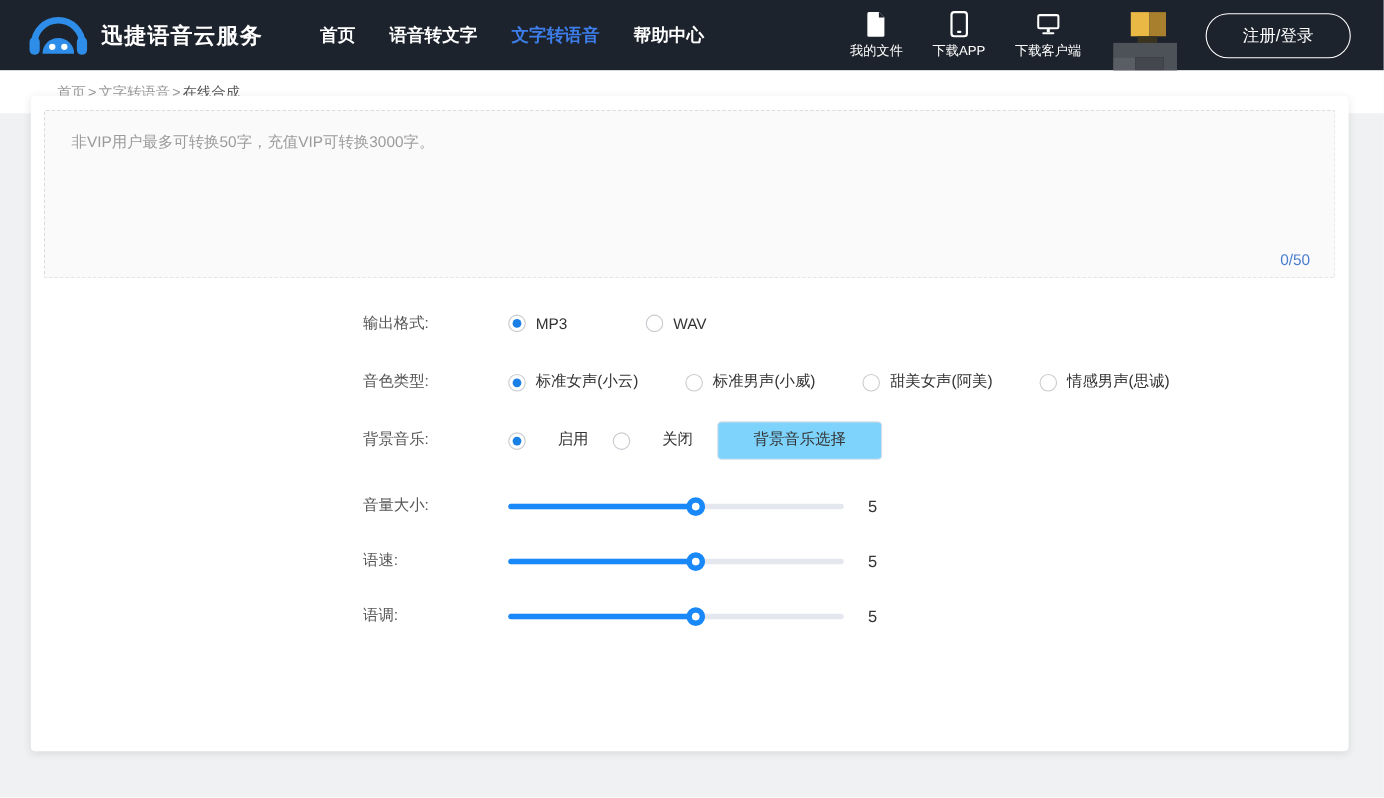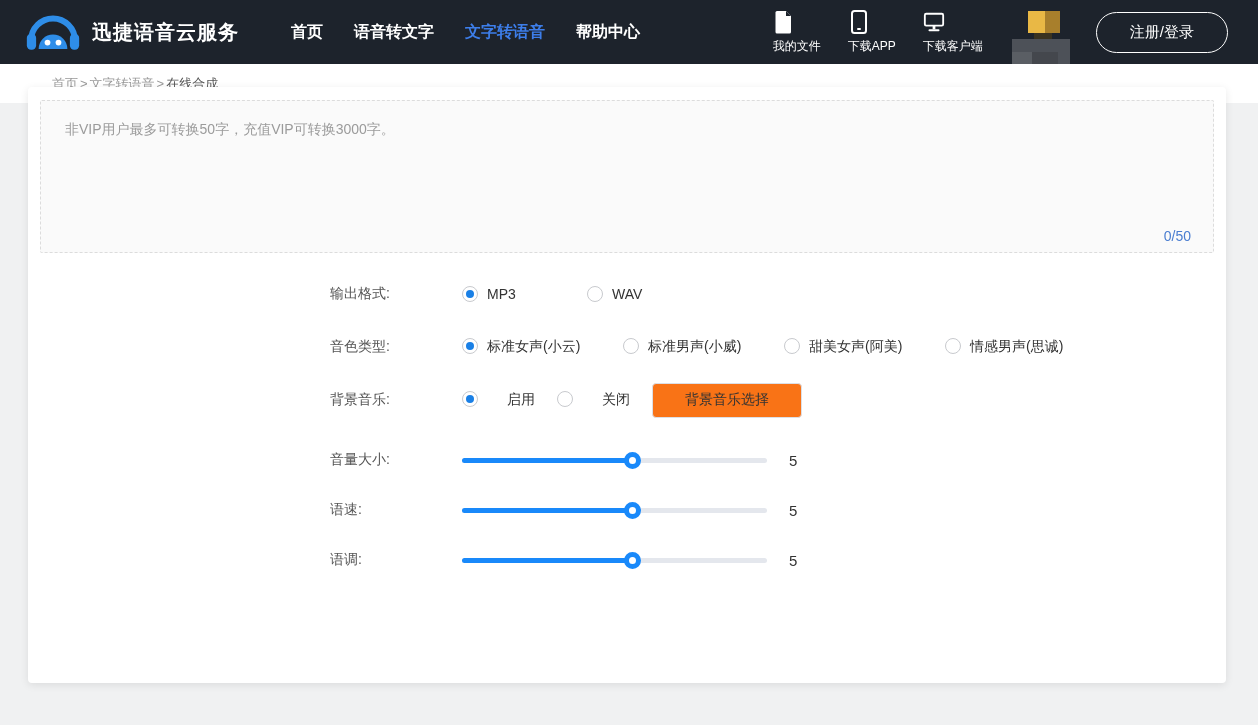--- a/index.html
+++ b/index.html
@@ -23,21 +23,21 @@
 
   .main-nav { display:flex; align-items:center; margin-left:52px; }
   .nav-item {
     color:#ffffff; font-size:16px; font-weight:bold;
     margin-right:31px; cursor:pointer; white-space:nowrap;
   }
   .nav-item.active { color:#3d7eea; }
 
   .header-right { margin-left:auto; display:flex; align-items:center; }
   .action-item {
-    display:flex; flex-direction:column; align-items:flex-start;
+    display:flex; flex-direction:column; align-items:center;
     margin-right:27px; cursor:pointer;
   }
   .action-item svg { width:22px; height:24px; display:block; }
   .action-label { color:#ffffff; font-size:12px; margin-top:4px; white-space:nowrap; }
 
   
   .mosaic { position:relative; width:62px; height:50px; margin-right:24px; }
   .mosaic div { position:absolute; }
   .m1 { left:18px; top:4px; width:17px; height:22px; background:#e9b845; }
   .m2 { left:35px; top:4px; width:15px; height:22px; background:#a87f2c; }
@@ -90,38 +90,38 @@
   .char-counter {
     position:absolute; right:22px; bottom:8px;
     color:#4a7dd0; font-size:14px;
   }
 
   
   .form-area { position:absolute; left:302px; top:190px; }
   .form-row { display:flex; align-items:center; height:34px; margin-bottom:19px; }
   .row-bgm { margin-bottom:26px; }
   .form-label { width:132px; font-size:14px; color:#555555; }
-  .radio-option { display:flex; align-items:flex-start; cursor:pointer; }
+  .radio-option { display:flex; align-items:flex-end; cursor:pointer; }
   .radio {
     width:16px; height:16px; border-radius:50%;
     border:1px solid #c8cace; background:#fff;
     display:inline-block; position:relative; flex:none;
   }
   .radio.checked::after {
     content:""; position:absolute;
     left:3px; top:3px; width:8px; height:8px;
     border-radius:50%; background:#1a80e6;
   }
   .radio-label { font-size:14px; color:#333333; margin-left:9px; white-space:nowrap; }
   .opt-format { width:125px; }
   .opt-voice  { width:161px; }
   .opt-bgm    { width:95px;gap:20px; }
   .bgm-select-btn {
     margin-left:0px; width:150px; height:35px;
-    background:#f97316; border:1px solid #dcdfe6; border-radius:4px;
+    background:#7dd3fc; border:1px solid #dcdfe6; border-radius:4px;
     font-size:14px; color:#333333; cursor:pointer;
     font-family:inherit;
   }
 
   
   .slider-row { margin-bottom:16px; }
   .slider {
     position:relative; width:305px; height:16px; cursor:pointer;
   }
   .slider-track {

